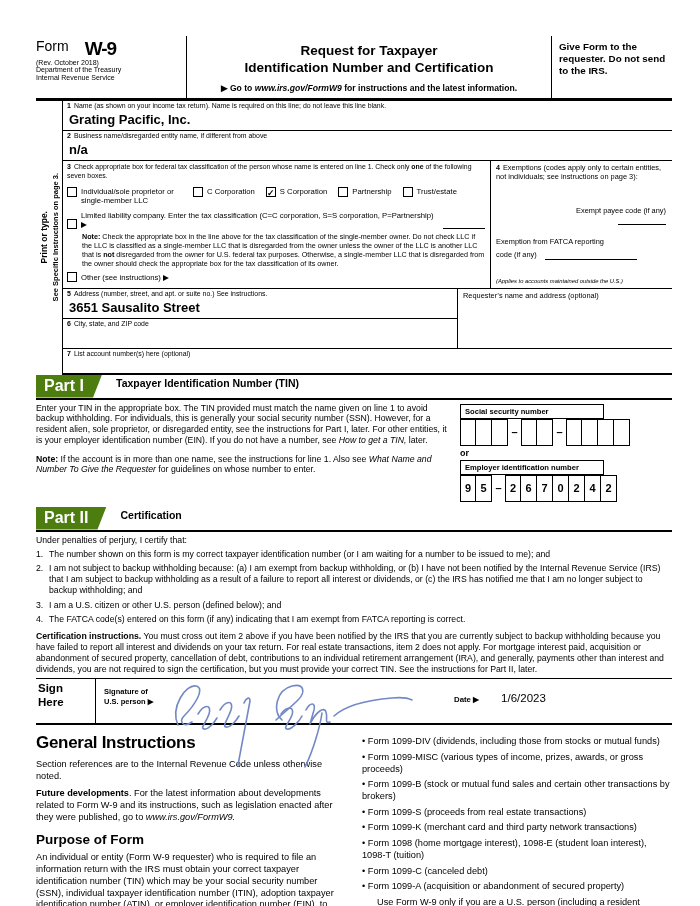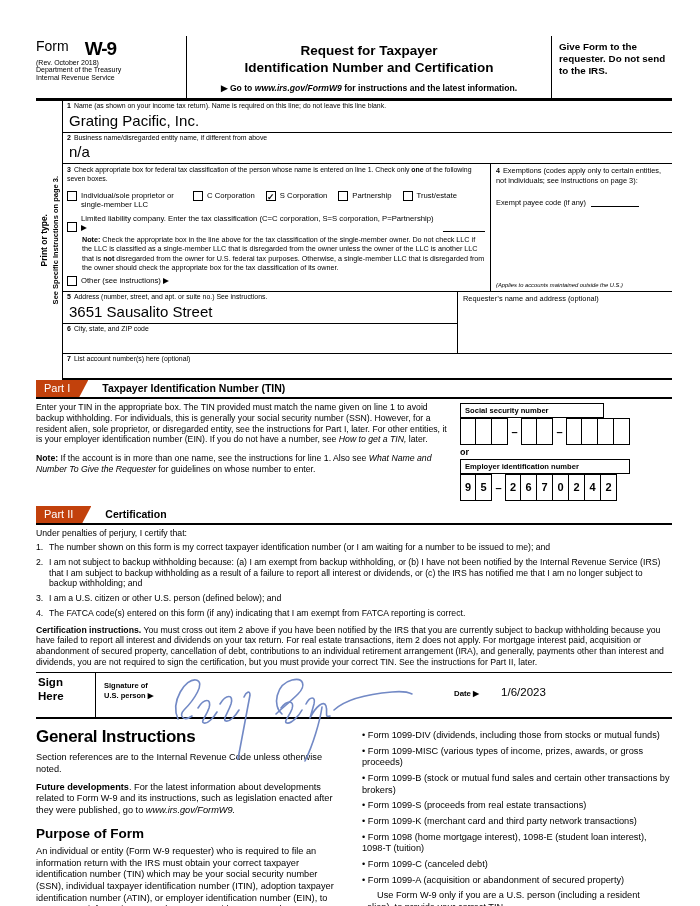--- a/index.html
+++ b/index.html
@@ -27,57 +27,57 @@
   
   .fields-wrap { display:flex; }
   .side-label { width:26px; display:flex; flex-direction:row; align-items:center; justify-content:center; gap:2px; }
   .side-v { writing-mode:vertical-rl; transform:rotate(180deg); white-space:nowrap; text-align:center; }
   .side1 { font-size:8.5px; font-weight:bold; }
   .side2 { font-size:7.5px; font-weight:bold; }
   .fields { flex:1; border-left:1px solid #000; }
   .frow { border-bottom:1px solid #000; padding:1px 4px 2px; }
   .flabel { font-size:6.9px; line-height:1.25; }
   .fnum { font-weight:bold; margin-right:3px; font-size:7px; }
-  .fvalue { font-size:15px; font-weight:normal; padding:1px 0 1px 2px; }
+  .fvalue { font-size:13px; font-weight:bold; padding:1px 0 1px 2px; }
   .row1 { min-height:30px; } .row2 { min-height:30px; }
 
   .row3 { display:flex; padding:0; min-height:128px; }
   .r3left { flex:1; padding:2px 5px 2px 4px; }
   .r3right { width:182px; border-left:1px solid #000; padding:2px 6px 2px 5px; font-size:7.4px; line-height:1.3; display:flex; flex-direction:column; }
   .cbrow { display:flex; margin:7px 0 3px; font-size:7.7px; line-height:1.2; }
   .cbitem { display:flex; margin-right:11px; align-items:flex-start; }
   .cbitem.first { width:122px; margin-right:4px; }
   .cb { width:10px; height:10px; border:1.2px solid #000; margin-right:4px; flex:none; font-size:9px; line-height:10px; text-align:center; font-weight:bold; }
   .llcline { display:flex; align-items:flex-end; font-size:7.7px; margin:5px 0 3px; }
   .noteblock { font-size:7.2px; line-height:1.28; margin:2px 0 3px 15px; }
   .bold { font-weight:bold; } .ital { font-style:italic; }
   .blank { display:inline-block; border-bottom:1px solid #000; height:9px; vertical-align:bottom; }
   .otherline { display:flex; align-items:center; font-size:7.7px; margin:4px 0 2px; }
-  .exempt-line { margin-top:12px; display:flex; align-items:flex-end; }
+  .exempt-line { margin-top:24px; display:flex; align-items:flex-end;flex-direction:column; }
   .fatca-line { margin-top:12px; }
   .applies { font-size:5.8px; font-style:italic; margin-top:auto; padding-top:8px; }
 
   .row56 { display:flex; border-bottom:1px solid #000; padding:0; }
   .r56left { flex:1; border-right:1px solid #000; }
   .row5 { border-bottom:1px solid #000; padding:1px 4px 2px; min-height:29px; }
   .row6 { padding:1px 4px 2px; min-height:29px; }
   .r56right { width:214px; padding:2px 5px; font-size:7.4px; }
   .row7 { min-height:26px; border-bottom:2px solid #000; }
 
   
   .partbar { display:flex; align-items:stretch; border-bottom:2px solid #000; margin-top:0; }
-  .part-label { background:#c2410c; color:#fff; font-weight:normal; font-size:11px; padding:2px 18px 3px 8px; clip-path:polygon(0 0,100% 0,calc(100% - 9px) 100%,0 100%); }
+  .part-label { background:#4d7c0f; color:#fff; font-weight:bold; font-size:16px; padding:2px 18px 3px 8px; clip-path:polygon(0 0,100% 0,calc(100% - 9px) 100%,0 100%); }
   .part-title { font-weight:bold; font-size:10.5px; padding:2px 0 0 14px; }
 
   
   .p1body { display:flex; padding:3px 0 5px; border-bottom:0; }
   .p1text { flex:1; font-size:8.7px; line-height:1.24; padding-right:12px; }
   .p1note { margin-top:8px; }
   .p1tin { width:212px; padding-top:1px; }
-  .tinlabel { border:1.2px solid #000; font-weight:bold; font-size:7.6px; padding:2px 4px; width:170px; }
+  .tinlabel { border:1.2px solid #000; font-weight:bold; font-size:7.6px; padding:2px 4px; width:144px; }
   .cells { display:flex; align-items:center; margin-top:0; }
   .cellgroup { display:flex; }
   .cell { width:16px; height:27px; border:1.2px solid #000; border-left:none; font-size:11px; font-weight:bold; text-align:center; line-height:25px; }
   .cellgroup .cell:first-child { border-left:1.2px solid #000; }
   .dashcell { width:13px; text-align:center; font-weight:bold; font-size:11px; }
   .orlabel { font-weight:bold; font-size:9px; margin:2px 0; }
 
   
   .certlead { font-size:8.7px; margin:3px 0 2px; }
   .certitem { display:flex; font-size:8.7px; line-height:1.24; margin:4px 0; }
@@ -188,20 +188,27 @@
           <div class="otherline">
             <span class="cb"></span>
             <span>Other (see instructions) ▶</span>
           </div>
         </div>
         <div class="r3right">
           <div><span class="fnum">4</span><span>Exemptions (codes apply only to certain entities, not individuals; see instructions on page 3):</span></div>
           <div class="exempt-line">
             <span>Exempt payee code (if any)</span>
             <span class="blank" style="width:48px; margin-left:5px;"></span>
+          </div>
+          <div class="fatca-line">
+            <div>Exemption from FATCA reporting</div>
+            <div style="margin-top:4px;">
+              <span>code (if any)</span>
+              <span class="blank" style="width:92px; margin-left:6px;"></span>
+            </div>
           </div>
           <div class="applies">(Applies to accounts maintained outside the U.S.)</div>
         </div>
       </div>
 
       <div class="row56">
         <div class="r56left">
           <div class="row5">
             <div class="flabel"><span class="fnum">5</span><span>Address (number, street, and apt. or suite no.) See instructions.</span></div>
             <div class="fvalue">3651 Sausalito Street</div>

